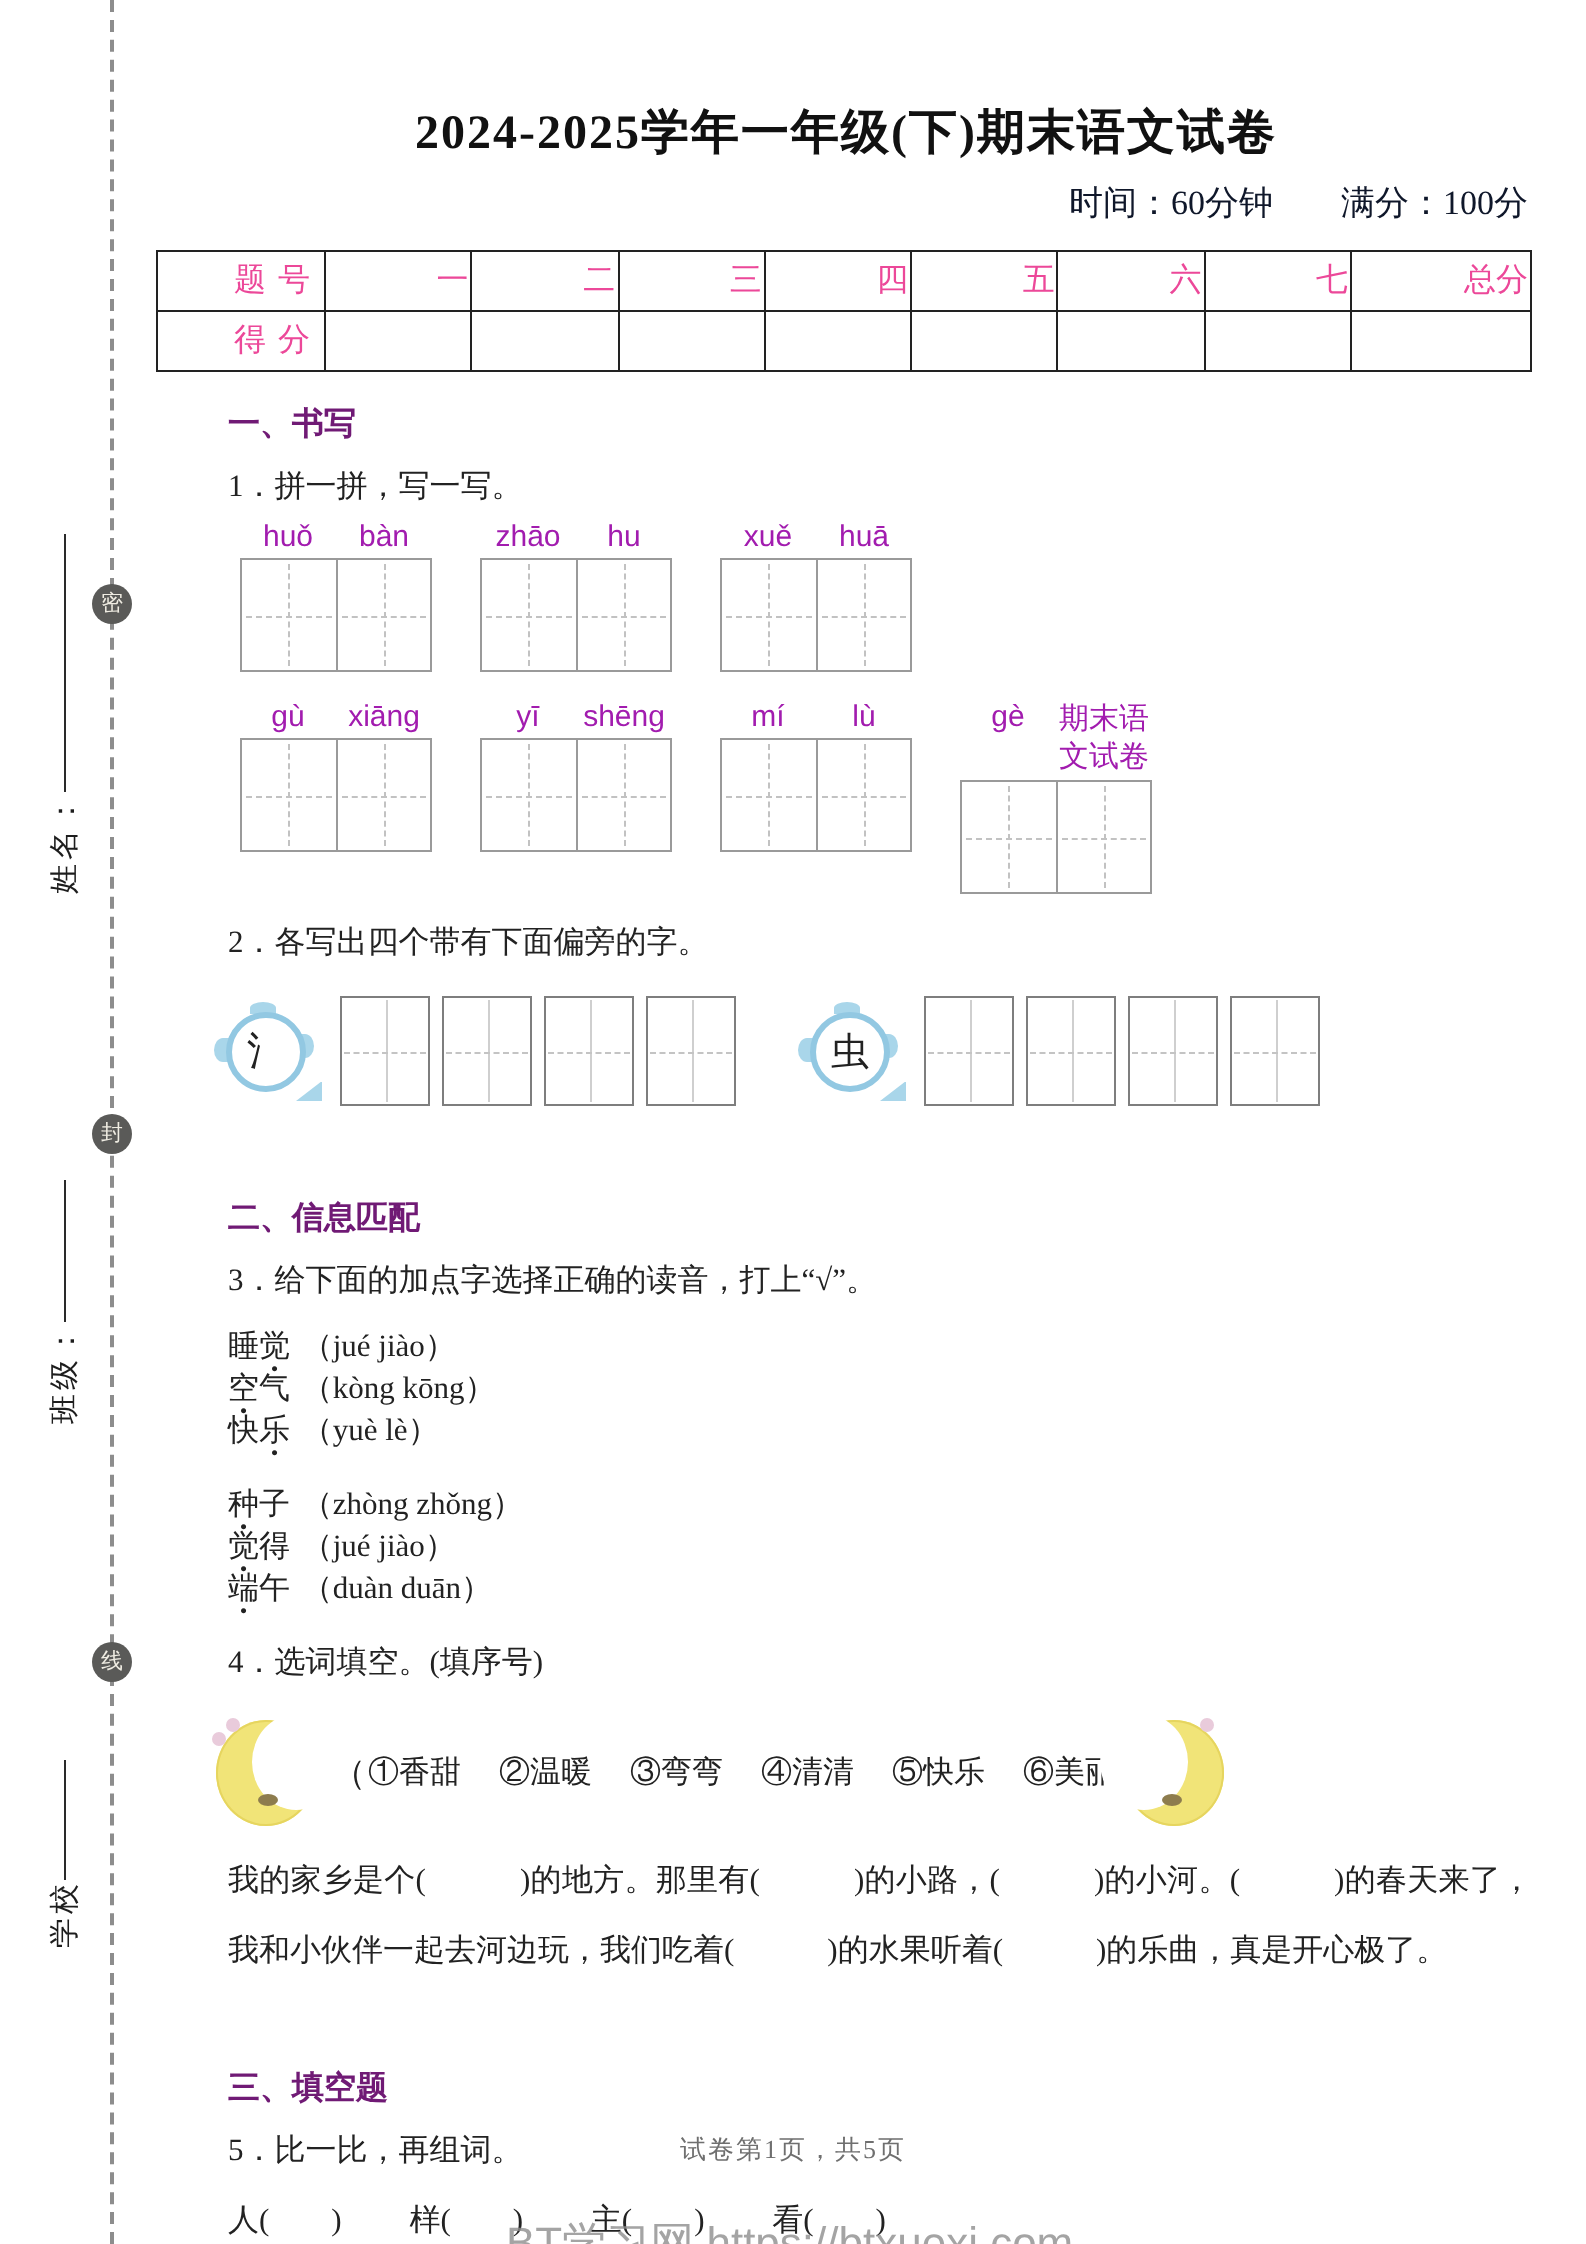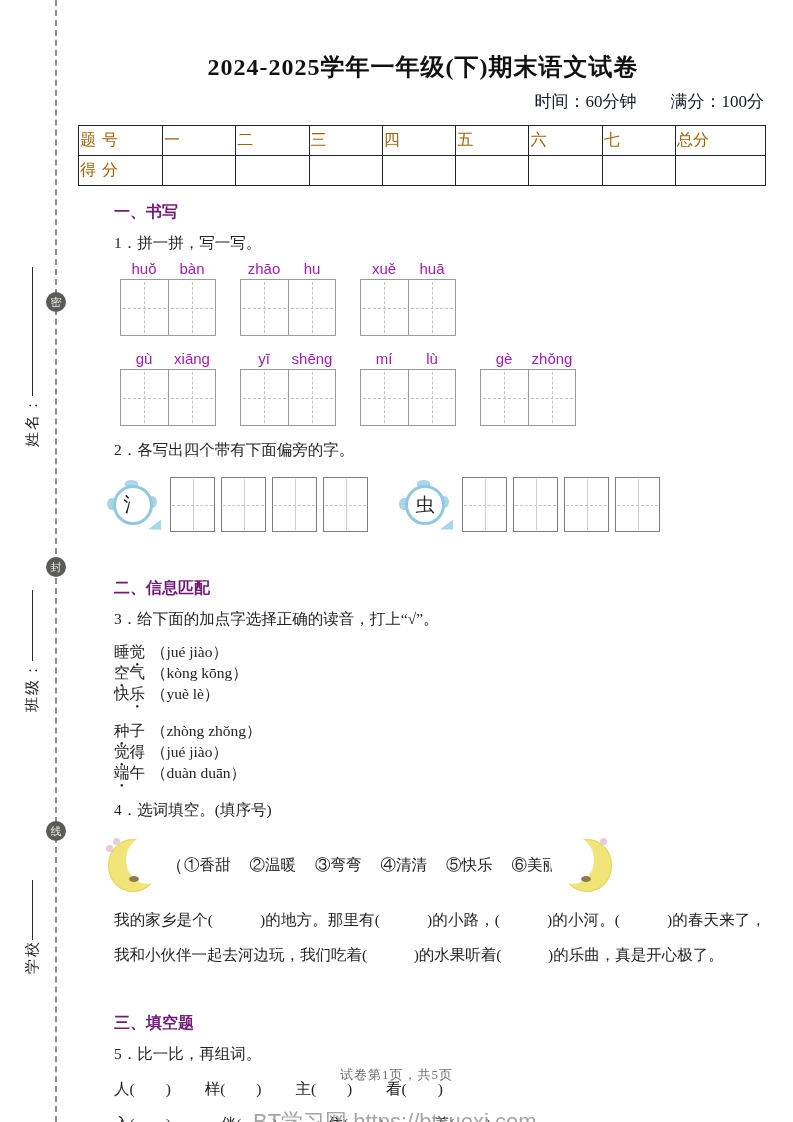--- a/index.html
+++ b/index.html
@@ -15,21 +15,21 @@
              display:flex;align-items:center;height:20px;font-size:15px;color:#1d1d1d;letter-spacing:2px;}
   .side-item .blank{display:inline-block;border-bottom:1.6px solid #2a2a2a;height:1px;flex:1;}
 
   
   .content{position:absolute;left:78px;top:52px;width:690px;}
   .title{text-align:center;font-size:24px;font-weight:900;letter-spacing:1px;color:#111;line-height:1.25;}
   .meta{display:flex;justify-content:flex-end;gap:34px;font-size:17px;margin-top:8px;color:#0f172a;padding-right:4px;}
 
   
   table.score{border-collapse:collapse;margin-top:12px;width:688px;table-layout:fixed;}
-  table.score td{border:1.6px solid #222;height:27px;text-align:left;font-size:16px;color:#a16207;}
+  table.score td{border:1.6px solid #222;height:27px;text-align:right;font-size:16px;color:#ec4899;}
   table.score td.lbl{letter-spacing:6px;}
 
   
   .sec{padding-left:36px;font-size:15.5px;}
   .sec-h{font-weight:bold;font-size:16px;margin:0;color:#701a75;}
   .qtext{margin:10px 0 6px 0;}
 
   
   .pin-row{display:flex;gap:24px;margin:4px 0 14px 6px;}
   .pgroup-wrap{width:96px;}
@@ -219,21 +219,21 @@
               <span>lù</span>
             </div>
           <div class="pgrid">
               <div class="pcell"></div>
               <div class="pcell"></div>
             </div>
         </div>
         <div class="pgroup-wrap">
           <div class="plabels">
               <span>gè</span>
-              <span>zhǒng</span>
+              <span>期末语文试卷</span>
             </div>
           <div class="pgrid">
               <div class="pcell"></div>
               <div class="pcell"></div>
             </div>
         </div>
       </div>
 
       <p class="qtext" style="margin-top:2px;">2．各写出四个带有下面偏旁的字。</p>
 

